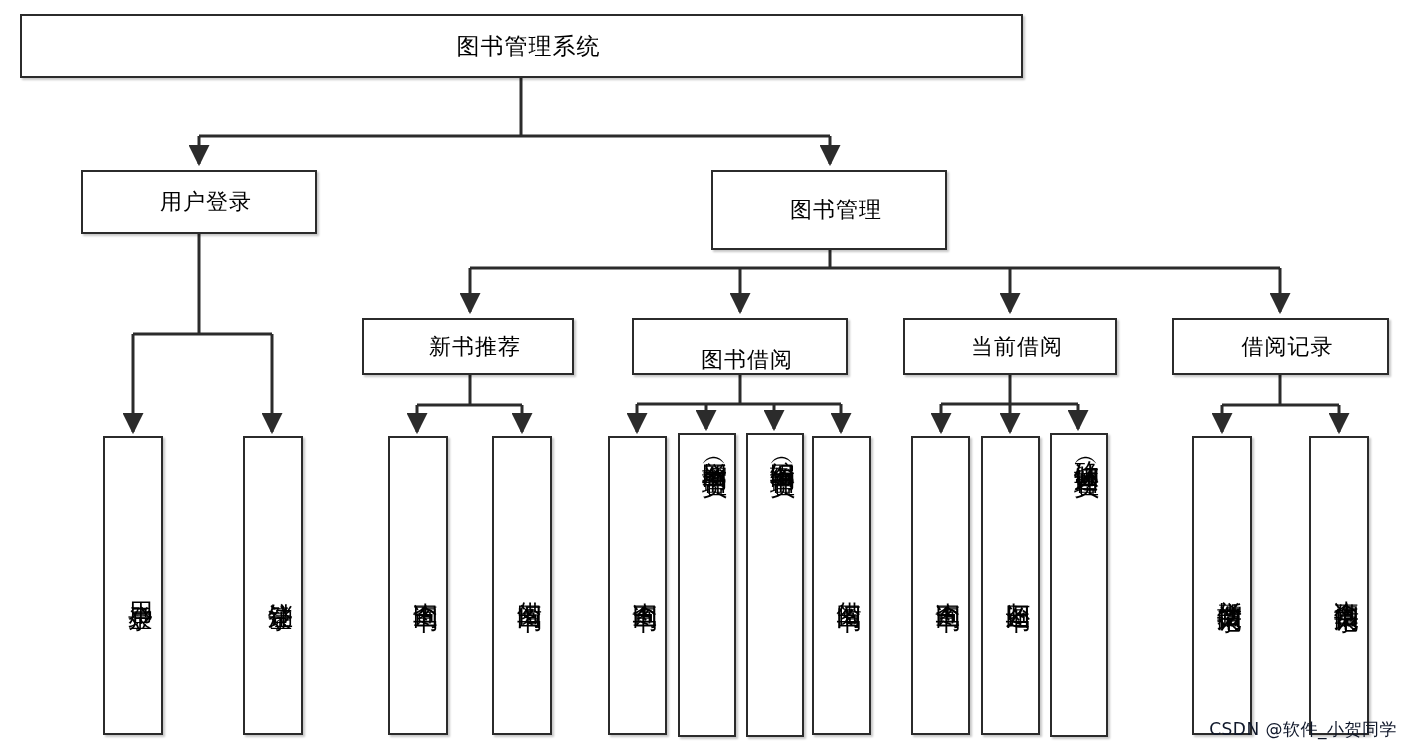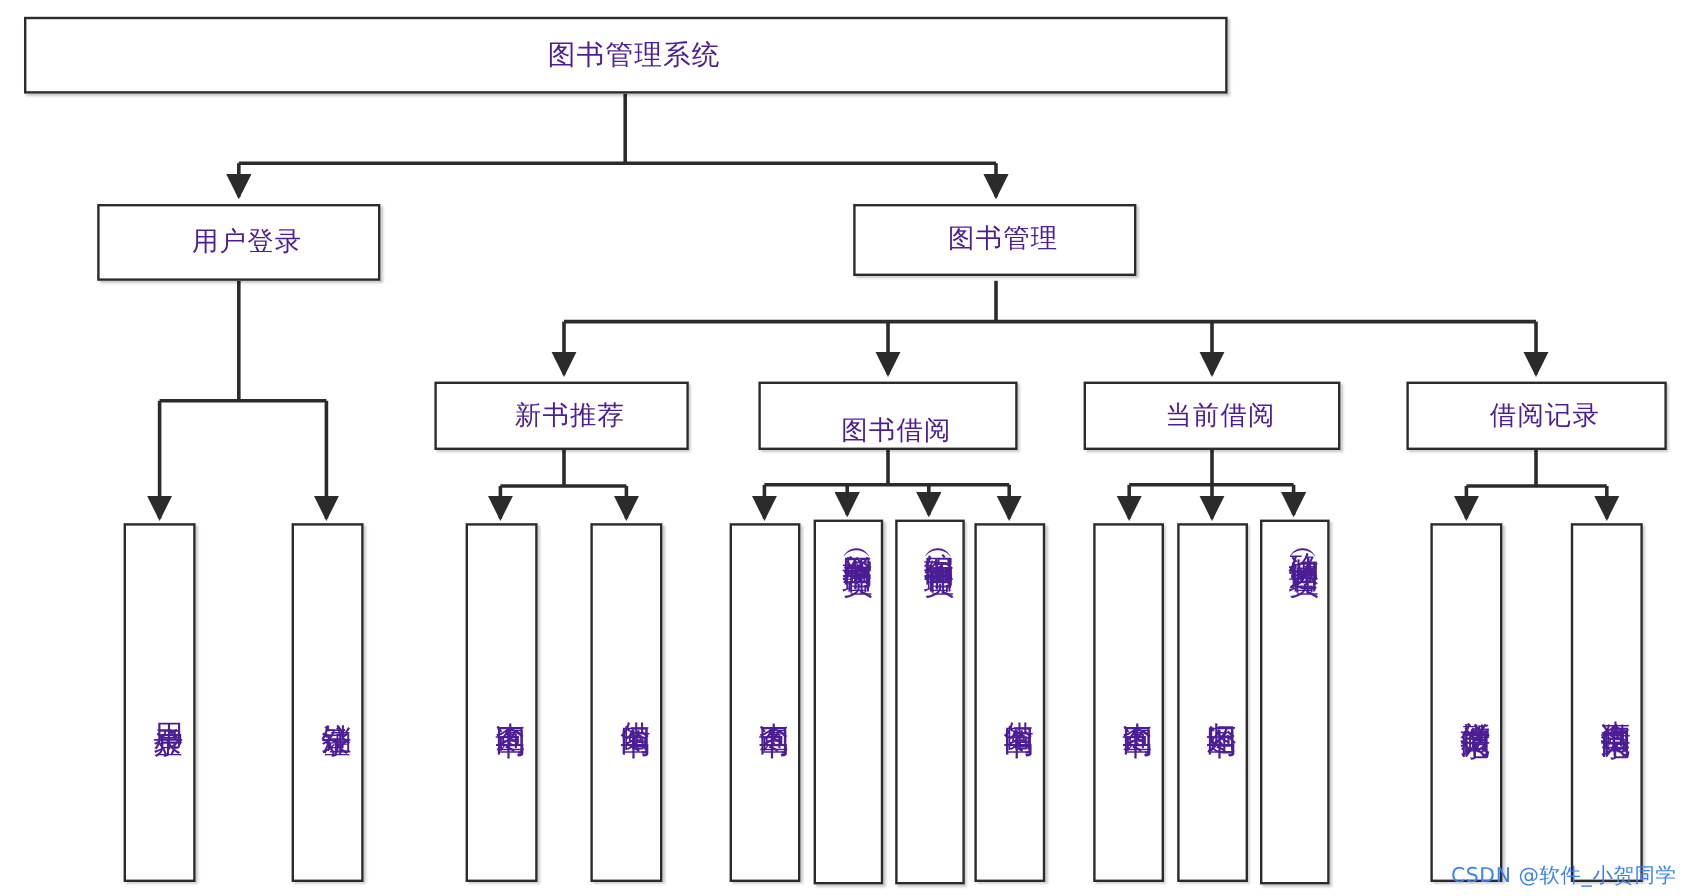--- a/index.html
+++ b/index.html
@@ -30,21 +30,21 @@
   }
   .node {
     position: absolute;
     box-sizing: border-box;
     background: #ffffff;
     border: 2px solid #2b2b2b;
     box-shadow: 2px 2px 2px rgba(0,0,0,0.22);
     display: flex;
     align-items: center;
     justify-content: center;
-    color: #4c1d95;
+    color: #000000;
     padding-left: 14px;
   }
   .node-h {
     font-size: 22px;
     line-height: 1.25;
     letter-spacing: 1px;
     white-space: nowrap;
   }
   .node-root .node-h {
     font-size: 23px;
@@ -65,21 +65,21 @@
   }
   .node-v.align-mid {
     align-items: center;
     padding-top: 0;
   }
   .watermark {
     position: absolute;
     right: 8px;
     bottom: 6px;
     font-size: 17px;
-    color: #3b82f6;
+    color: #0f172a;
     letter-spacing: 0.5px;
     white-space: nowrap;
     font-family: "DejaVu Sans", "Liberation Sans", sans-serif;
   }
 </style>
 </head>
 <body>
 
 <div id="diagram-root">
 
@@ -135,21 +135,21 @@
   </svg>
 
   <div class="node node-root" style="left:20px; top:14px; width:1003px; height:64px;">
     <span class="node-h">图书管理系统</span>
   </div>
 
   <div class="node" style="left:81px; top:170px; width:236px; height:64px;">
     <span class="node-h">用户登录</span>
   </div>
 
-  <div class="node" style="left:711px; top:170px; width:236px; height:60px;">
+  <div class="node" style="left:711px; top:170px; width:236px; height:80px;">
     <span class="node-h">图书管理</span>
   </div>
 
   <div class="node" style="left:362px; top:318px; width:212px; height:57px;">
     <span class="node-h">新书推荐</span>
   </div>
 
   <div class="node" style="left:632px; top:318px; width:216px; height:57px;align-items:flex-end;">
     <span class="node-h">图书借阅</span>
   </div>

